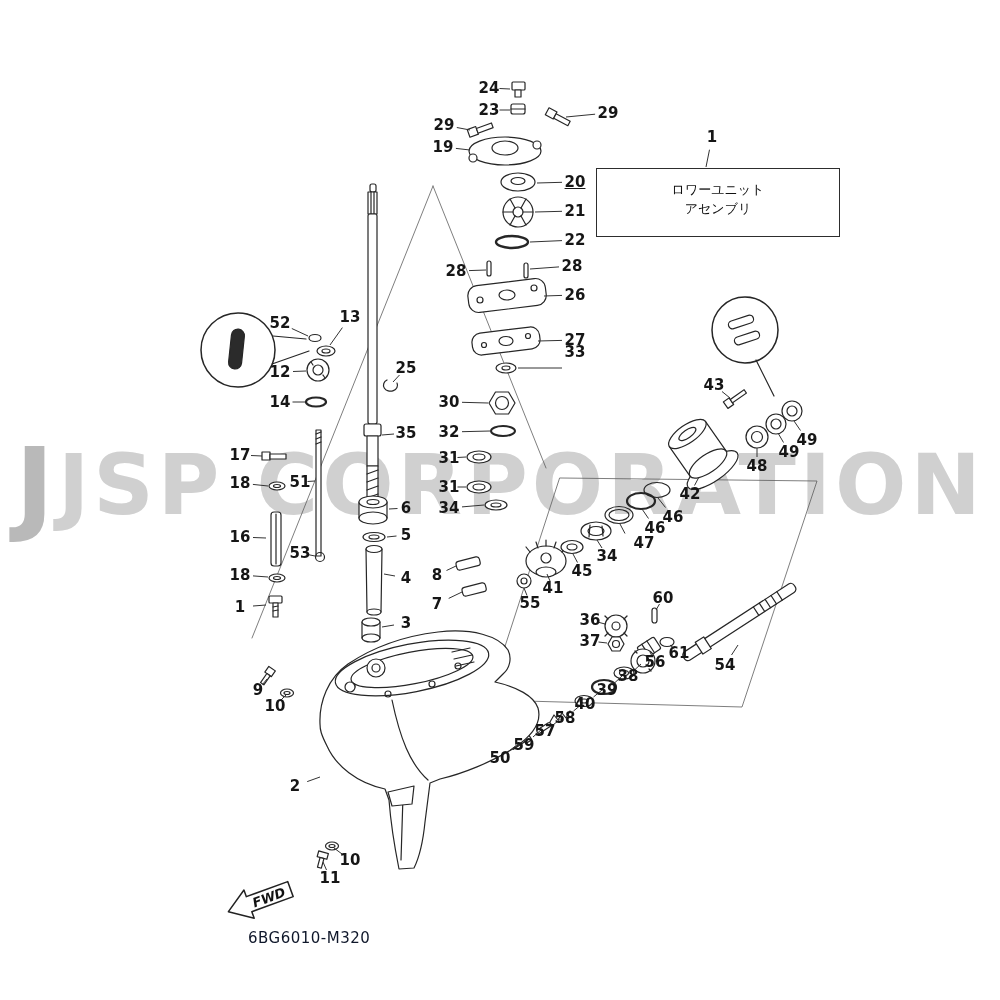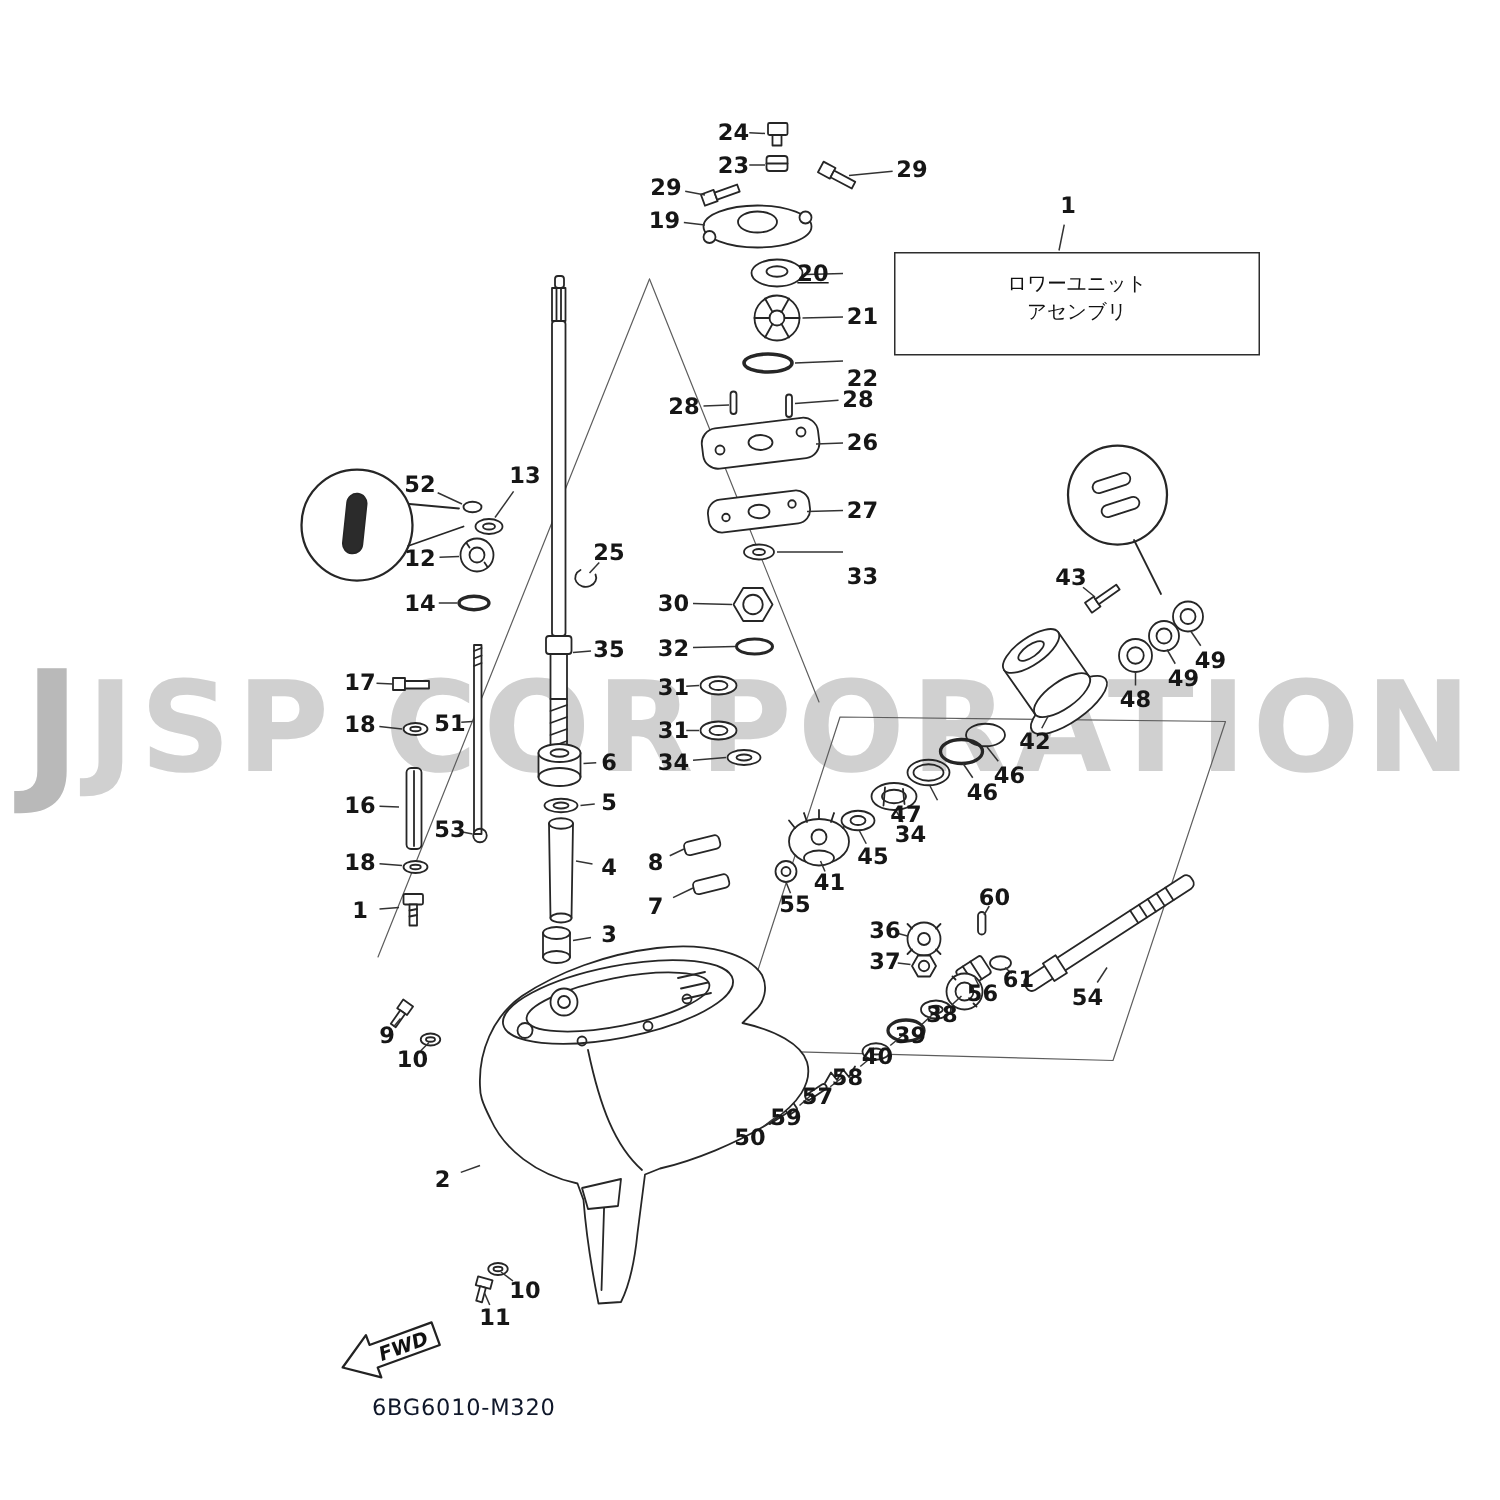--- a/index.html
+++ b/index.html
@@ -438,28 +438,28 @@
       <line x1="342.0" y1="854.0" x2="334" y2="848"></line>
       <line x1="326.5" y1="870.0" x2="323" y2="862"></line>
     </svg>
 
   <div id="labels">
       <div class="part-label" style="left: 489px; top: 88px;">24</div>
       <div class="part-label" style="left: 489px; top: 110px;">23</div>
       <div class="part-label" style="left: 444px; top: 125px;">29</div>
       <div class="part-label" style="left: 608px; top: 113px;">29</div>
       <div class="part-label" style="left: 443px; top: 147px;">19</div>
-      <div class="part-label" style="left: 542px; top: 182px; text-decoration: underline;">20</div>
+      <div class="part-label" style="left: 575px; top: 182px; text-decoration: underline;">20</div>
       <div class="part-label" style="left: 575px; top: 211px;">21</div>
-      <div class="part-label" style="left: 575px; top: 252px;">22</div>
+      <div class="part-label" style="left: 575px; top: 240px;">22</div>
       <div class="part-label" style="left: 456px; top: 271px;">28</div>
       <div class="part-label" style="left: 572px; top: 266px;">28</div>
       <div class="part-label" style="left: 575px; top: 295px;">26</div>
       <div class="part-label" style="left: 575px; top: 340px;">27</div>
-      <div class="part-label" style="left: 575px; top: 384px; text-align: center;">33</div>
+      <div class="part-label" style="left: 575px; top: 352px; text-align: center;">33</div>
       <div class="part-label" style="left: 449px; top: 402px;">30</div>
       <div class="part-label" style="left: 449px; top: 432px;">32</div>
       <div class="part-label" style="left: 449px; top: 458px;">31</div>
       <div class="part-label" style="left: 449px; top: 487px;">31</div>
       <div class="part-label" style="left: 449px; top: 508px;">34</div>
       <div class="part-label" style="left: 712px; top: 137px;">1</div>
       <div class="part-label" style="left: 280px; top: 323px;">52</div>
       <div class="part-label" style="left: 350px; top: 317px;">13</div>
       <div class="part-label" style="left: 280px; top: 372px;">12</div>
       <div class="part-label" style="left: 280px; top: 402px;">14</div>
@@ -475,21 +475,21 @@
       <div class="part-label" style="left: 406px; top: 508px;">6</div>
       <div class="part-label" style="left: 406px; top: 535px;">5</div>
       <div class="part-label" style="left: 406px; top: 578px;">4</div>
       <div class="part-label" style="left: 437px; top: 575px;">8</div>
       <div class="part-label" style="left: 437px; top: 604px;">7</div>
       <div class="part-label" style="left: 406px; top: 623px;">3</div>
       <div class="part-label" style="left: 530px; top: 603px;">55</div>
       <div class="part-label" style="left: 553px; top: 588px;">41</div>
       <div class="part-label" style="left: 582px; top: 571px;">45</div>
       <div class="part-label" style="left: 607px; top: 556px;">34</div>
-      <div class="part-label" style="left: 604px; top: 543px;">47</div>
+      <div class="part-label" style="left: 644px; top: 543px;">47</div>
       <div class="part-label" style="left: 655px; top: 528px;">46</div>
       <div class="part-label" style="left: 673px; top: 517px;">46</div>
       <div class="part-label" style="left: 690px; top: 494px;">42</div>
       <div class="part-label" style="left: 714px; top: 385px;">43</div>
       <div class="part-label" style="left: 757px; top: 466px;">48</div>
       <div class="part-label" style="left: 789px; top: 452px;">49</div>
       <div class="part-label" style="left: 807px; top: 440px;">49</div>
       <div class="part-label" style="left: 590px; top: 620px;">36</div>
       <div class="part-label" style="left: 590px; top: 641px;">37</div>
       <div class="part-label" style="left: 663px; top: 598px;">60</div>

